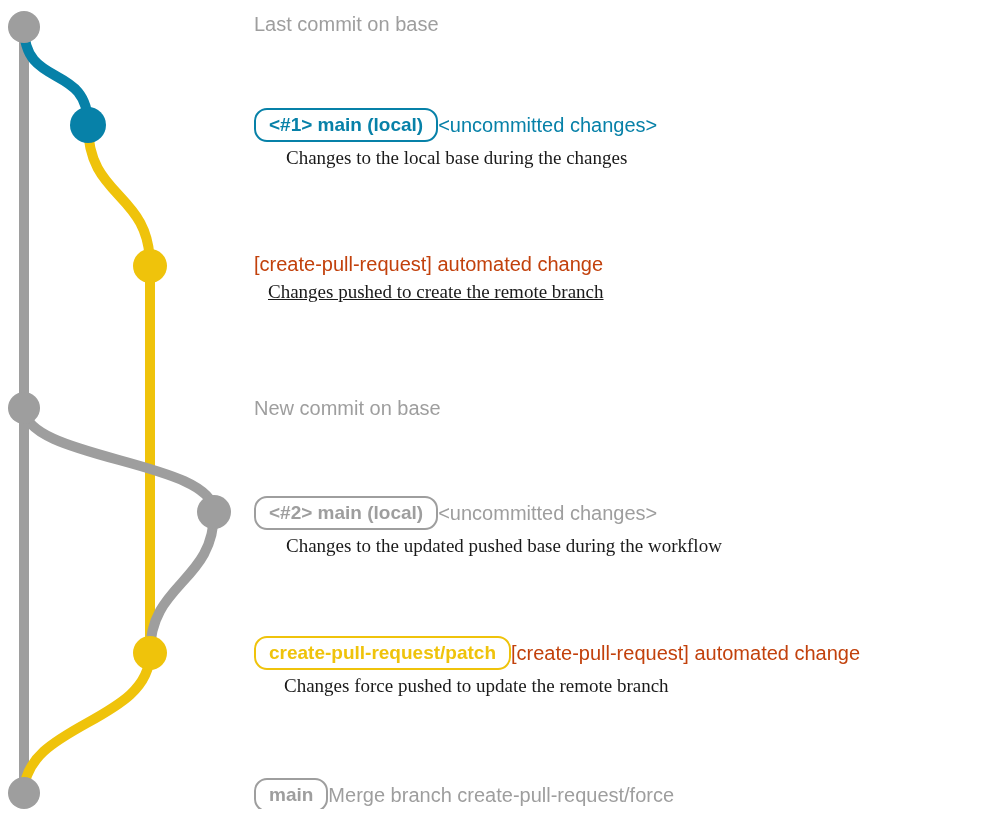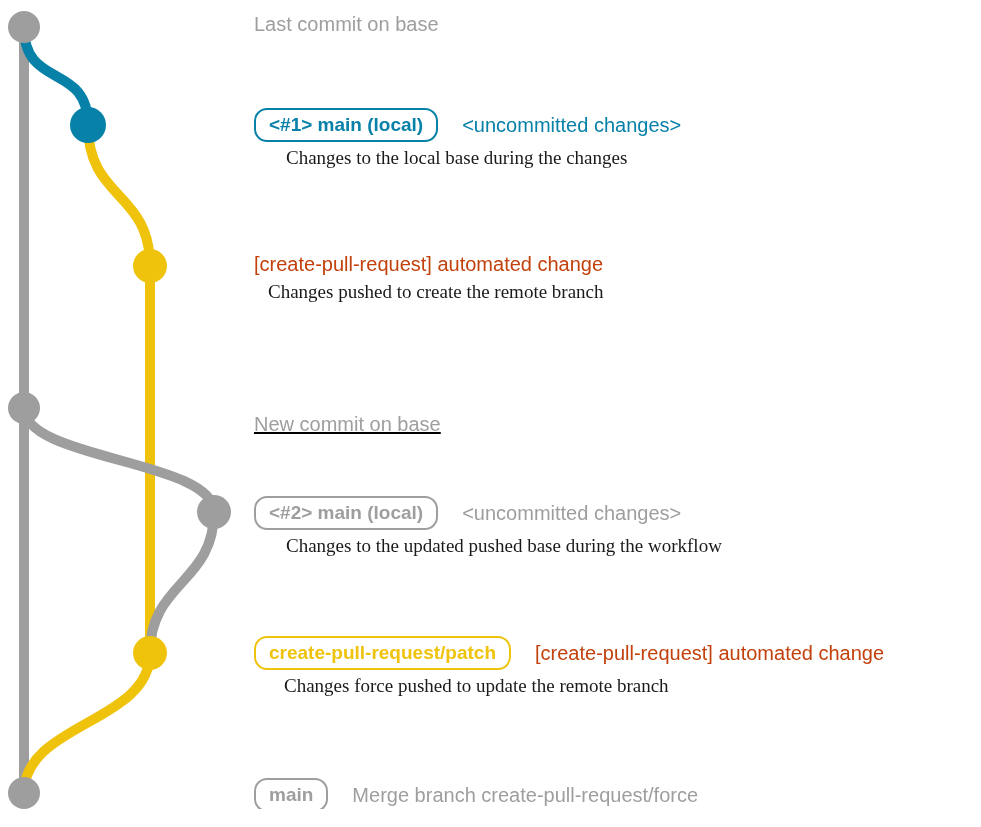--- a/index.html
+++ b/index.html
@@ -42,21 +42,21 @@
   .pill {
     display: inline-block;
     border: 2px solid #9e9e9e;
     border-radius: 13px;
     padding: 4px 13px 5px 13px;
     font-size: 19px;
     font-weight: bold;
     line-height: 21px;
     color: #9e9e9e;
     background: #ffffff;
-    margin-right: 24px;
+    margin-right: 0;
   }
   .pill.blue   { border-color: #0781a8; color: #0781a8; }
   .pill.yellow { border-color: #efc30b; color: #efc30b; }
   .pill.gray   { border-color: #9e9e9e; color: #9e9e9e; }
 
   .subject {
     font-size: 20px;
     line-height: 24px;
     font-weight: normal;
     color: #9e9e9e;
@@ -69,21 +69,21 @@
     font-family: "Liberation Serif", serif;
     font-size: 19px;
     line-height: 22px;
     color: #1a1a1a;
     white-space: nowrap;
   }
   .stack {
     display: flex;
     flex-direction: column;
   }
-  .indent-1 { padding-left: 14px; padding-top: 5px; }
+  .indent-1 { padding-left: 14px; padding-top: 5px; text-decoration: underline; }
   .indent-3 { padding-left: 32px; padding-top: 5px; }
   .indent-4 { padding-left: 30px; padding-top: 5px; }
 </style>
 </head>
 <body>
 
 <div id="diagram">
 
   <svg id="gitgraph" viewBox="0 0 981 827" width="981" height="827" xmlns="http://www.w3.org/2000/svg" aria-hidden="true">
     <g id="edge-layer">
@@ -125,21 +125,21 @@
         </div>
       </div>
       <div class="row" style="top: 252px; left: 254px;">
         <div class="stack">
           <div class="row-line">
             <span class="subject yellow">[create-pull-request] automated change</span>
           </div>
           <div class="body-text indent-1">Changes pushed to create the remote branch</div>
         </div>
       </div>
-      <div class="row" style="top: 412px; left: 254px; text-decoration: underline;">
+      <div class="row" style="top: 396px; left: 254px;">
         <div class="stack">
           <div class="row-line">
             <span class="subject gray">New commit on base</span>
           </div>
         </div>
       </div>
       <div class="row" style="top: 496px; left: 254px;">
         <div class="stack">
           <div class="row-line">
             <span class="pill gray">&lt;#2&gt; main (local)</span>

